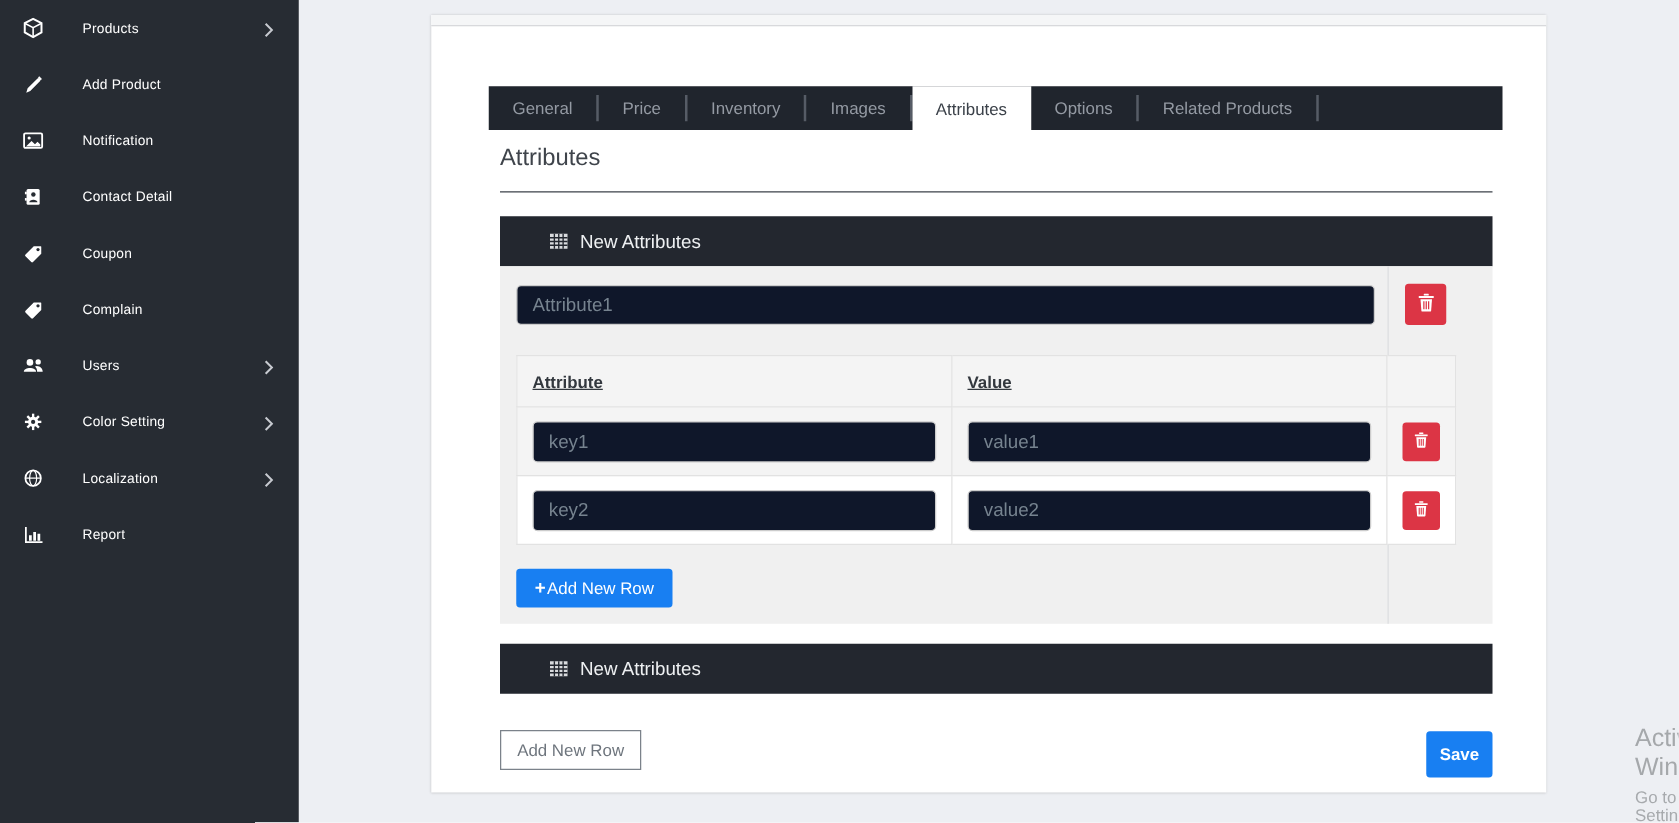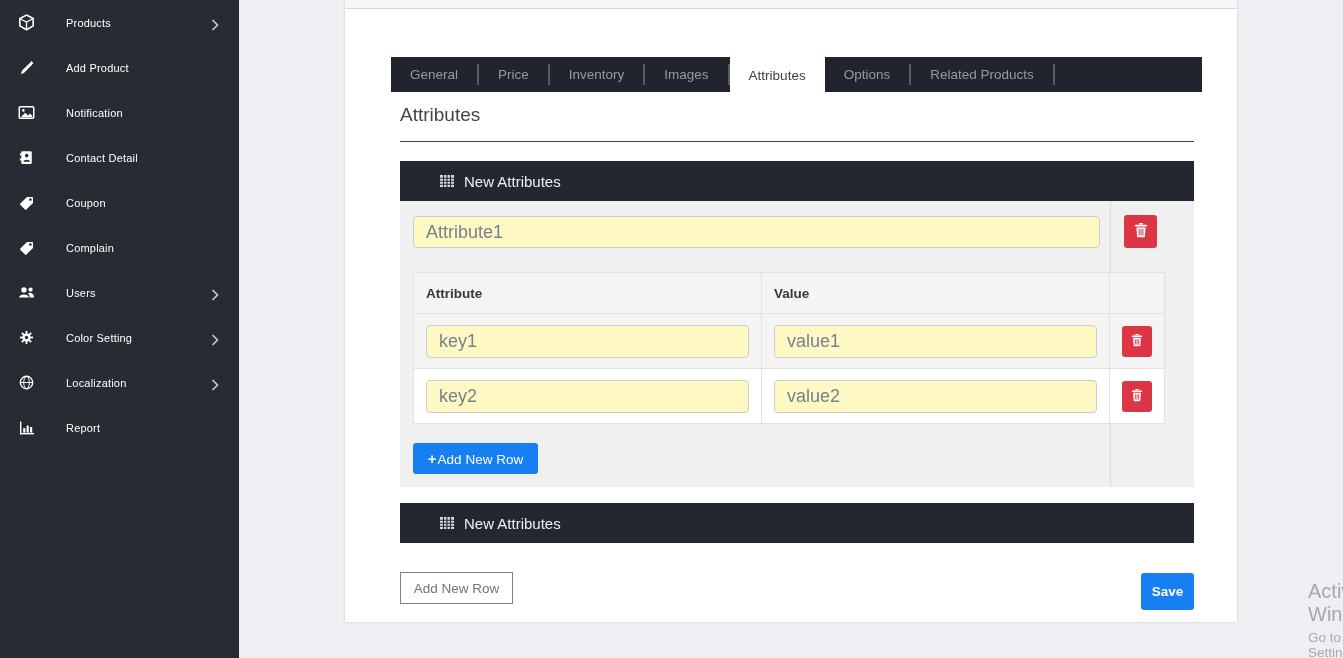--- a/index.html
+++ b/index.html
@@ -9,21 +9,21 @@
 
   
   .sidebar { position:absolute; left:0; top:0; width:239px; height:658px; background:#272c33; z-index:5; }
   .side-item { position:relative; height:45px; display:flex; align-items:center; cursor:pointer; }
   .side-item .s-icon { position:absolute; left:18px; width:17px; height:17px; display:flex; align-items:center; justify-content:center; }
   .side-item .s-label { position:absolute; left:66px; color:#ffffff; font-size:11px; letter-spacing:.2px; }
   .side-item .s-chev { position:absolute; right:20px; width:8px; height:12px; }
 
   
   .main { position:absolute; left:239px; top:0; right:0; height:658px; background:#edeff3; }
-  .card { position:absolute; left:106px; top:0; width:892px; height:622px; background:#ffffff; box-shadow:0 0 2px rgba(0,0,0,.18); }
+  .card { position:absolute; left:106px; top:12px; width:892px; height:622px; background:#ffffff; box-shadow:0 0 2px rgba(0,0,0,.18); }
   .card-strip { position:absolute; left:0; top:0; width:100%; height:9px; background:#f5f6f7; border-bottom:1px solid #d8d9dc; }
 
   
   .tabbar { position:absolute; left:46px; top:57px; width:811px; height:35px; background:#20252d; display:flex; align-items:flex-start; }
   .tab { height:35px; line-height:35px; padding:0 19px; color:#949aa3; font-size:13.5px; cursor:pointer; white-space:nowrap; }
   .tab.active { background:#ffffff; color:#3b4149; height:40px; line-height:37px; }
   .tab-sep { width:2px; height:21px; background:#565c66; margin-top:7px; }
 
   .section-title { position:absolute; left:55px; top:104px; font-size:19px; color:#3f444b; }
   .title-rule { position:absolute; left:55px; top:141px; width:794px; border-top:1px solid #3d424a; }
@@ -31,29 +31,29 @@
   
   .panel-head { position:absolute; left:55px; width:794px; height:40px; background:#23272f; display:flex; align-items:center; cursor:pointer;padding-left:24px; }
   .panel-head.first { top:161px; }
   .panel-head.second { top:503px; }
   .panel-head .p-icon { margin-left:15px; width:16px; height:16px; }
   .panel-head .p-title { margin-left:9px; color:#eef0f2; font-size:15px; }
 
   .panel-body { position:absolute; left:55px; top:201px; width:794px; height:286px; background:#f0f0f0; }
   .body-divider { position:absolute; left:710px; top:0; width:1px; height:286px; background:#dcdddf; }
 
-  input.txt { border:1px solid #cccccc; border-radius:4px; background:#fef9c3; color:#76838f; font-size:18px; padding:0 12px; font-family:"Liberation Sans", sans-serif; outline:none; }
+  input.txt { border:1px solid #cccccc; border-radius:4px; background:#0f172a; color:#76838f; font-size:15px; padding:0 12px; font-family:"Liberation Sans", sans-serif; outline:none; }
   .attr-name-input { position:absolute; left:13px; top:15px; width:687px; height:32px; }
 
   .btn-danger { background:#dc3545; border:none; border-radius:3px; cursor:pointer; display:flex; align-items:center; justify-content:center; }
   .del-group { position:absolute; left:724px; top:14px; width:33px; height:33px; }
 
   
   .attr-table { position:absolute; left:13px; top:71px; width:687px; border:1px solid #e2e2e2; background:#fff; border-collapse:collapse; }
-  .attr-table td, .attr-table th { border:1px solid #e2e2e2; font-size:13.5px; vertical-align:middle; }
+  .attr-table td, .attr-table th { border:1px solid #e2e2e2; font-size:13.5px; vertical-align:middle;text-decoration:underline; }
   .attr-table th { text-align:left; padding:12px; color:#33383e; font-weight:bold; height:41px; background:#f4f4f4; }
   .attr-table td { padding:10px 12px; height:55px; }
   .attr-table tr.striped td { background:#f4f4f4; }
   .col-attr { width:300px; } .col-val { width:304px; } .col-act { width:83px; }
   .cell-input { width:323px; height:33px; }
   .del-row { width:30px; height:31px; }
 
   .btn-primary { background:#187ff2; color:#fff; border:none; border-radius:3px; font-size:13.5px; cursor:pointer; font-family:"Liberation Sans", sans-serif; }
   .add-inner { position:absolute; left:13px; top:242px; width:125px; height:31px; }
   .add-inner .plus { font-weight:bold; font-size:15px; margin-right:1px; }

